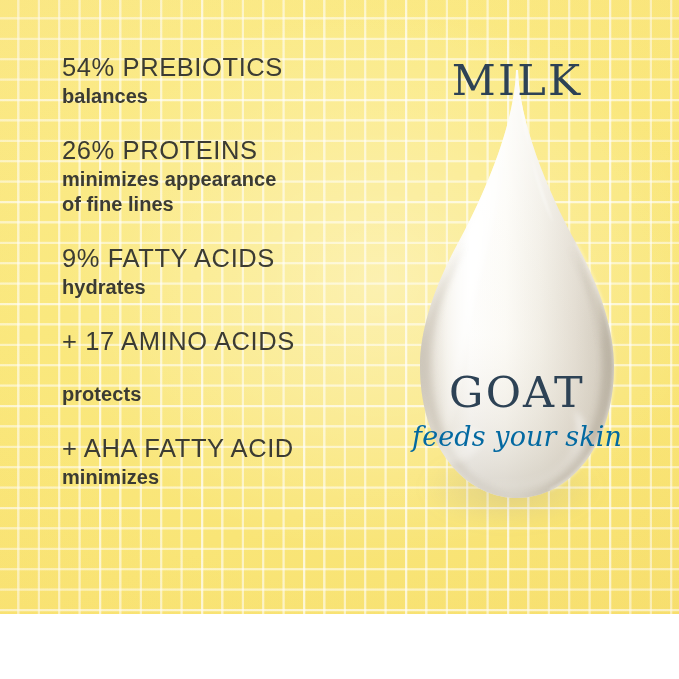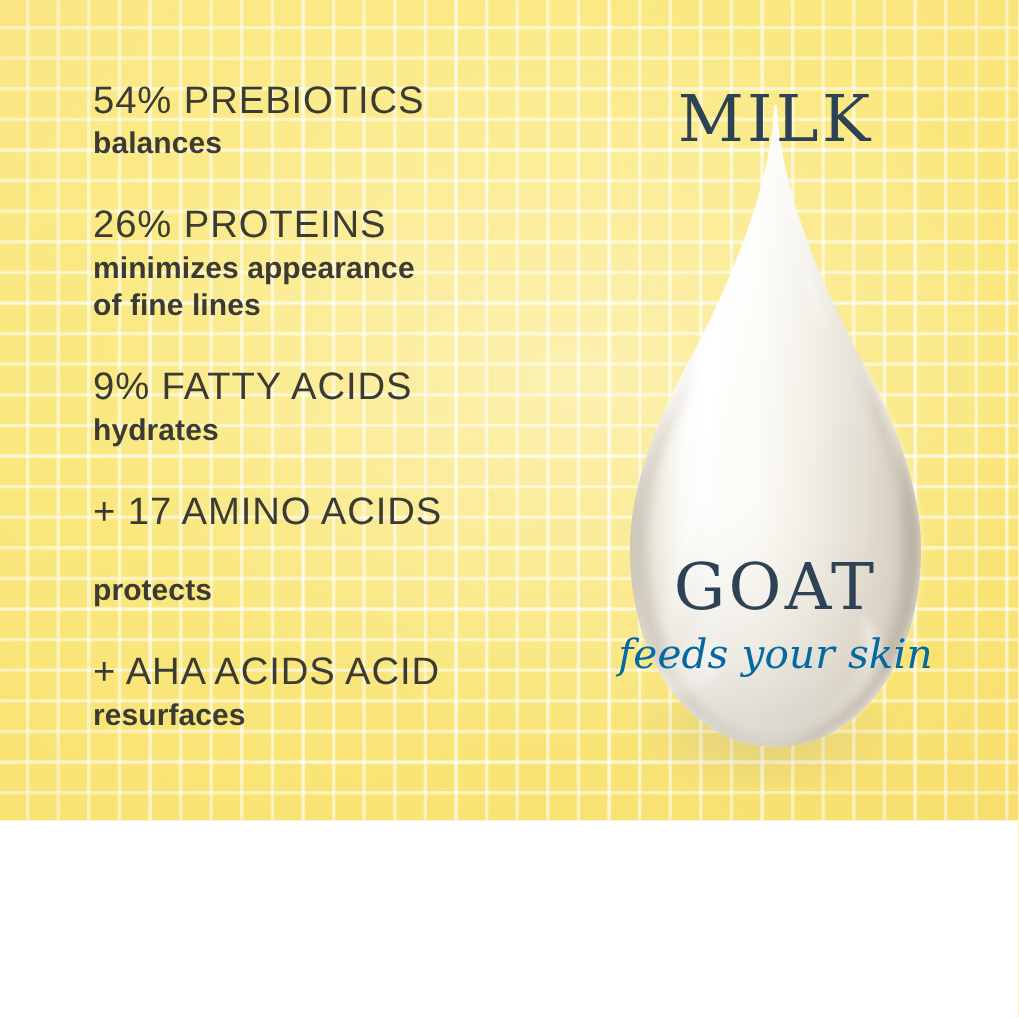--- a/index.html
+++ b/index.html
@@ -4,21 +4,21 @@
 <title>Goat Milk Ingredients</title>
 <style>
   html, body {
     margin: 0;
     padding: 0;
     background: #ffffff;
   }
   #poster {
     position: relative;
     width: 679px;
-    height: 547px;
+    height: 614px;
     overflow: hidden;
     background-color: #fae87e;
     font-family: "Liberation Sans", sans-serif;
     -webkit-font-smoothing: antialiased;
   }
 
   
   #bg-base {
     position: absolute;
     inset: 0;
@@ -180,22 +180,22 @@
 
     <div class="ingredient-block">
       <p class="ingredient-heading">+ 17 AMINO ACIDS</p>
     </div>
 
     <div class="ingredient-block">
       <p class="ingredient-desc">protects</p>
     </div>
 
     <div class="ingredient-block">
-      <p class="ingredient-heading">+ AHA ACIDS ACID</p>
-      <p class="ingredient-desc">resurfaces</p>
+      <p class="ingredient-heading">+ AHA FATTY ACID</p>
+      <p class="ingredient-desc">minimizes</p>
     </div>
 
   </div>
 
   <div id="droplet-wrap">
 
     <svg id="droplet-svg" viewBox="0 0 278 490" preserveAspectRatio="none">
       <defs>
 
         <linearGradient id="bodyGrad" x1="0" y1="0" x2="1" y2="0">

